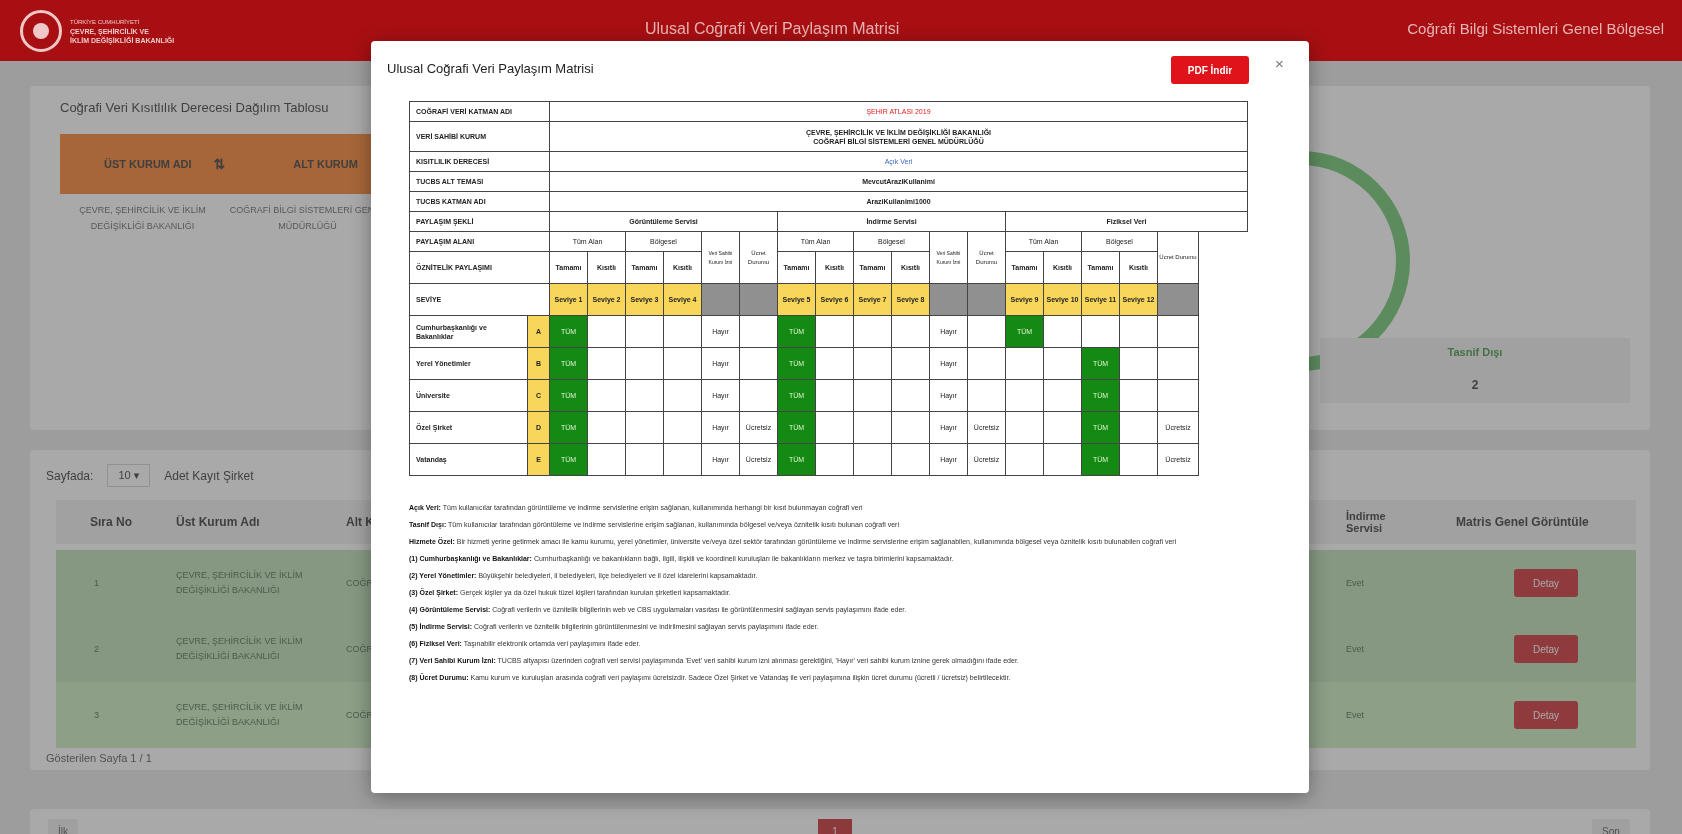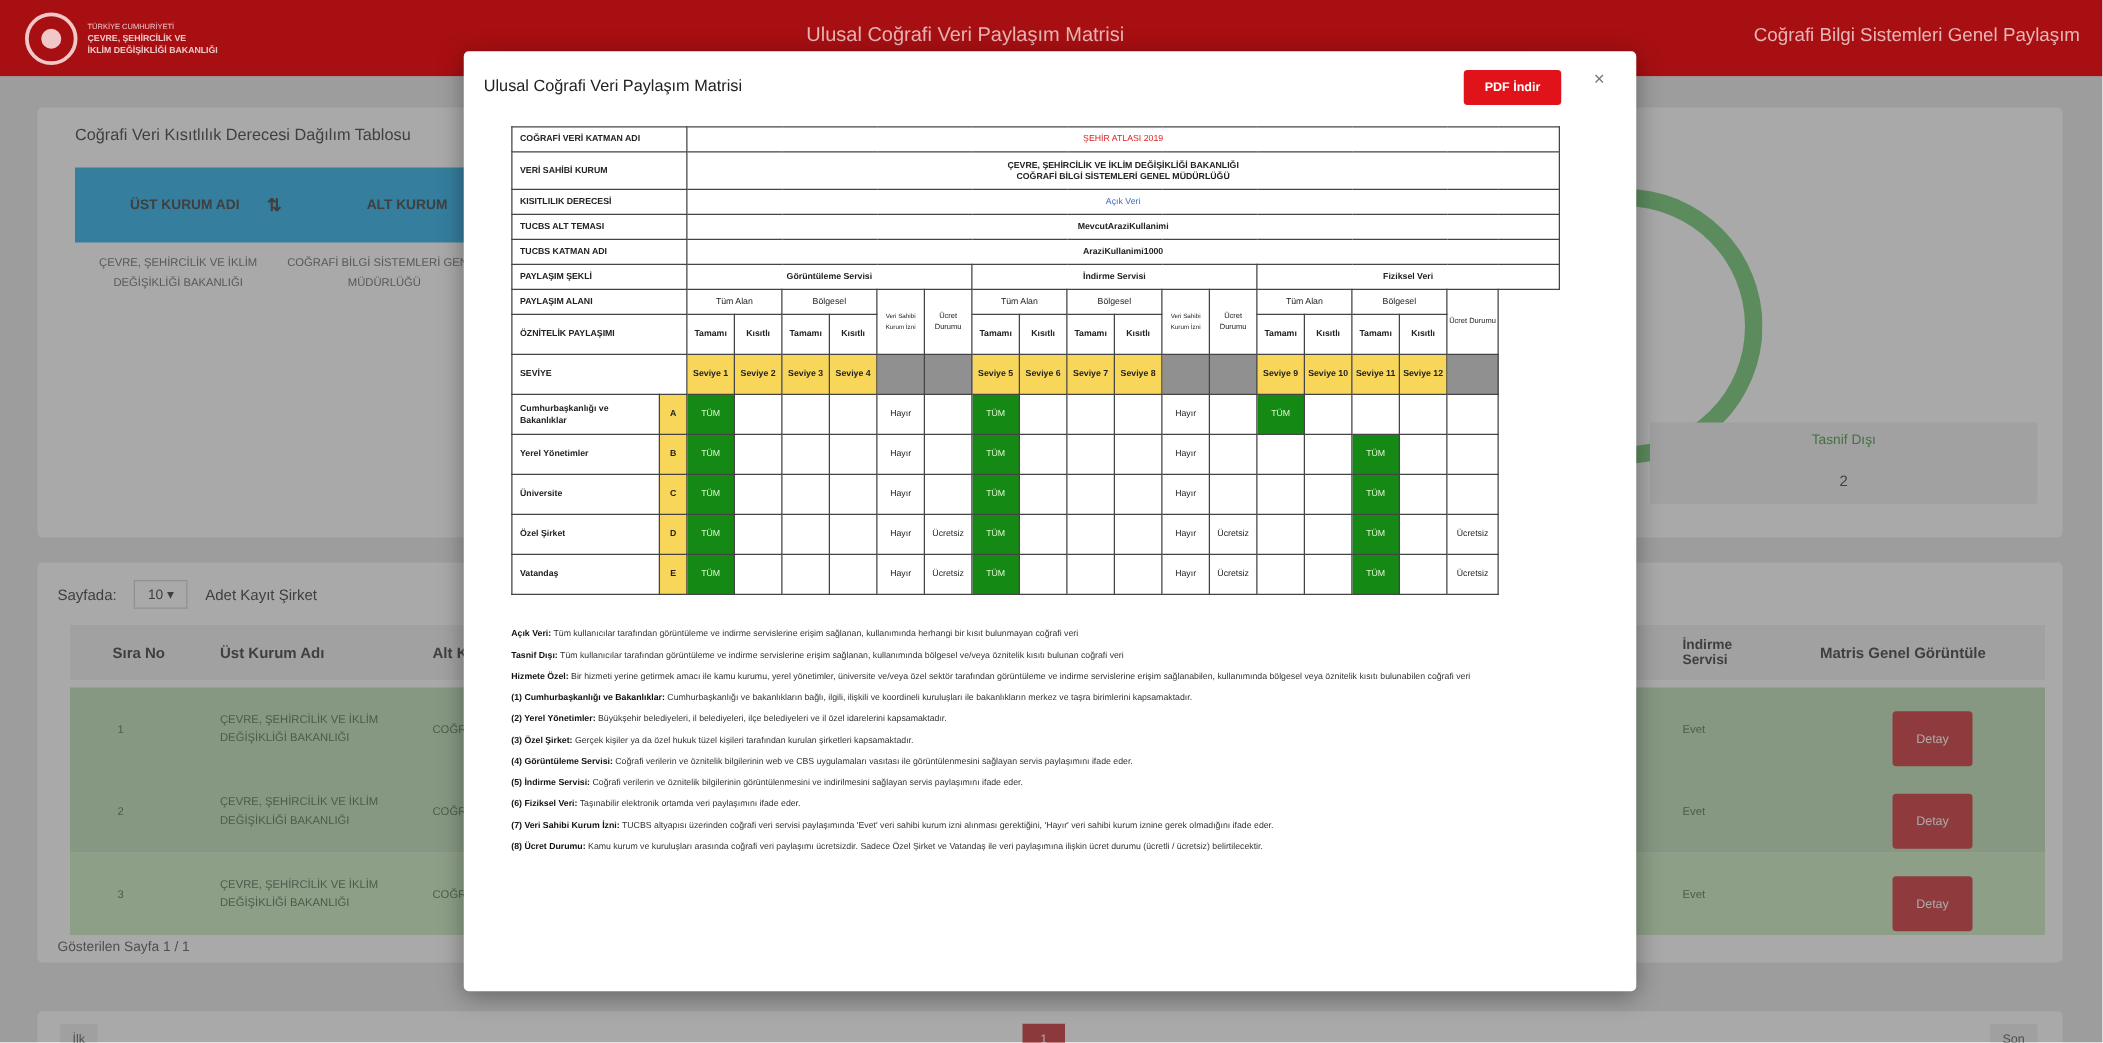--- a/index.html
+++ b/index.html
@@ -10,43 +10,43 @@
 .logo-inner{width:16px;height:16px;border-radius:50%;background:#f0c8c8}
 .logo-text{font-size:7px;line-height:9px;font-weight:bold;color:#f0c8c8;width:140px}
 .logo-text .small{font-weight:normal;font-size:6px}
 .app-title{position:absolute;left:645px;top:20px;font-size:16px;color:#e8b5b5}
 .org-title{position:absolute;right:18px;top:20px;font-size:15px;color:#e8b5b5}
 .panel{position:absolute;background:#fff;border-radius:4px}
 .p-top{left:30px;top:86px;width:1620px;height:344px}
 .p-table{left:30px;top:450px;width:1620px;height:320px}
 .p-pager{left:30px;top:809px;width:1620px;height:39px}
 .dist-title{position:absolute;left:30px;top:14px;font-size:13px;font-weight:normal}
-.dist-head{position:absolute;left:30px;top:48px;width:330px;height:60px;background:#0ea5e9;display:flex;align-items:center;font-size:11px;font-weight:bold}
+.dist-head{position:absolute;left:30px;top:48px;width:330px;height:60px;background:#f97316;display:flex;align-items:center;font-size:11px;font-weight:bold}
 .dist-head span{margin-left:44px}
 .dist-head .sort{margin-left:22px;font-size:14px}
 .dist-head .alt{margin-left:68px}
 .dist-row{position:absolute;left:30px;top:108px;width:330px;height:44px;font-size:9px;color:#555;display:flex}
 .dist-row div{flex:1;text-align:center;padding-top:8px;line-height:16px}
 .dist-total{position:absolute;left:30px;top:152px;width:330px;height:34px;background:#eeeeee;font-size:11px;font-weight:bold;padding:10px 0 0 60px}
 .donut{position:absolute;left:1160px;top:65px;width:220px;height:220px;border-radius:50%;border:14px solid #5fc060;border-left-color:transparent;border-top-color:#5fc060}
 .stat-box{position:absolute;left:1290px;top:252px;width:310px;height:65px;background:#eeeeee;display:flex}
-.stat-box div{flex:1;text-align:center;font-size:11px;font-weight:normal;padding-top:8px}
+.stat-box div{flex:1;text-align:center;font-size:11px;font-weight:bold;padding-top:8px}
 .stat-box .val{display:block;color:#222;margin-top:20px;font-size:12px}
 .c-green{color:#2d8a2d}
 .c-orange{color:#e4a150}
 .perpage{position:absolute;left:16px;top:-17px;font-size:12px;display:flex;align-items:center;gap:14px}
 .select{border:1px solid #ccc;background:#fff;padding:4px 10px;font-size:11px}
 .thead{position:absolute;left:26px;top:24px;width:1580px;height:44px;background:#eeeeee;font-size:12px;font-weight:bold;display:flex;align-items:center}
 .trow{position:absolute;left:26px;width:1580px;height:66px;font-size:9px;color:#3a5a3a;display:flex;align-items:center}
 .r1{top:68px;background:#b6dcae}.r2{top:134px;background:#b6dcae}.r3{top:200px;background:#c5eab8}
 .trow .no{position:absolute;left:38px}
 .trow .ust{position:absolute;left:120px;width:130px;line-height:15px}
 .trow .alt{position:absolute;left:290px;width:60px;line-height:15px;overflow:hidden;white-space:nowrap}
 .trow .ev{position:absolute;left:1290px}
-.detay{position:absolute;left:1458px;top:19px;width:64px;height:44px;background:#c91a1f;color:#fff;border-radius:3px;font-size:10px;border:none;font-family:inherit}
+.detay{position:absolute;left:1458px;top:19px;width:64px;height:28px;background:#c91a1f;color:#fff;border-radius:3px;font-size:10px;border:none;font-family:inherit}
 .shown{position:absolute;left:16px;top:270px;font-size:11px;color:#444}
 .pg-btn{position:absolute;top:10px;height:26px;background:#ececec;border-radius:2px;font-size:10px;padding:7px 10px;color:#444}
 .pg-active{position:absolute;left:788px;top:10px;width:34px;height:26px;background:#c01518;color:#fff;font-size:10px;text-align:center;padding-top:7px}
 .overlay{position:absolute;left:0;top:61px;width:1682px;height:773px;background:rgba(90,90,90,0.52)}
 .modal{position:absolute;left:371px;top:41px;width:938px;height:752px;background:#fff;border-radius:4px;box-shadow:0 4px 20px rgba(0,0,0,.35)}
 .m-title{position:absolute;left:16px;top:20px;font-size:13px;color:#222}
 .pdf-btn{position:absolute;left:800px;top:15px;width:78px;height:28px;background:#e0121a;color:#fff;font-size:10px;font-weight:bold;border:none;border-radius:3px;font-family:inherit}
 .close{position:absolute;left:904px;top:14px;font-size:15px;color:#777}
 table.mx{position:absolute;left:38px;top:60px;width:839px;border-collapse:collapse;font-size:7px;table-layout:fixed}
 table.mx td{border:1.2px solid #444;height:20px;text-align:center;padding:0 1px;line-height:9px}
@@ -69,21 +69,21 @@
     <div class="logo-circle">
         <div class="logo-inner"></div>
       </div>
     <div class="logo-text">
       <div class="small">TÜRKİYE CUMHURİYETİ</div>
       <div>ÇEVRE, ŞEHİRCİLİK VE</div>
       <div>İKLİM DEĞİŞİKLİĞİ BAKANLIĞI</div>
     </div>
   </div>
   <div class="app-title">Ulusal Coğrafi Veri Paylaşım Matrisi</div>
-  <div class="org-title">Coğrafi Bilgi Sistemleri Genel Paylaşım</div>
+  <div class="org-title">Coğrafi Bilgi Sistemleri Genel Bölgesel</div>
 </div>
 
 <div class="panel p-top">
   <div class="dist-title">Coğrafi Veri Kısıtlılık Derecesi Dağılım Tablosu</div>
   <div class="dist-head">
     <span>ÜST KURUM ADI</span>
     <span class="sort">⇅</span>
     <span class="alt">ALT KURUM</span>
   </div>
   <div class="dist-row">

